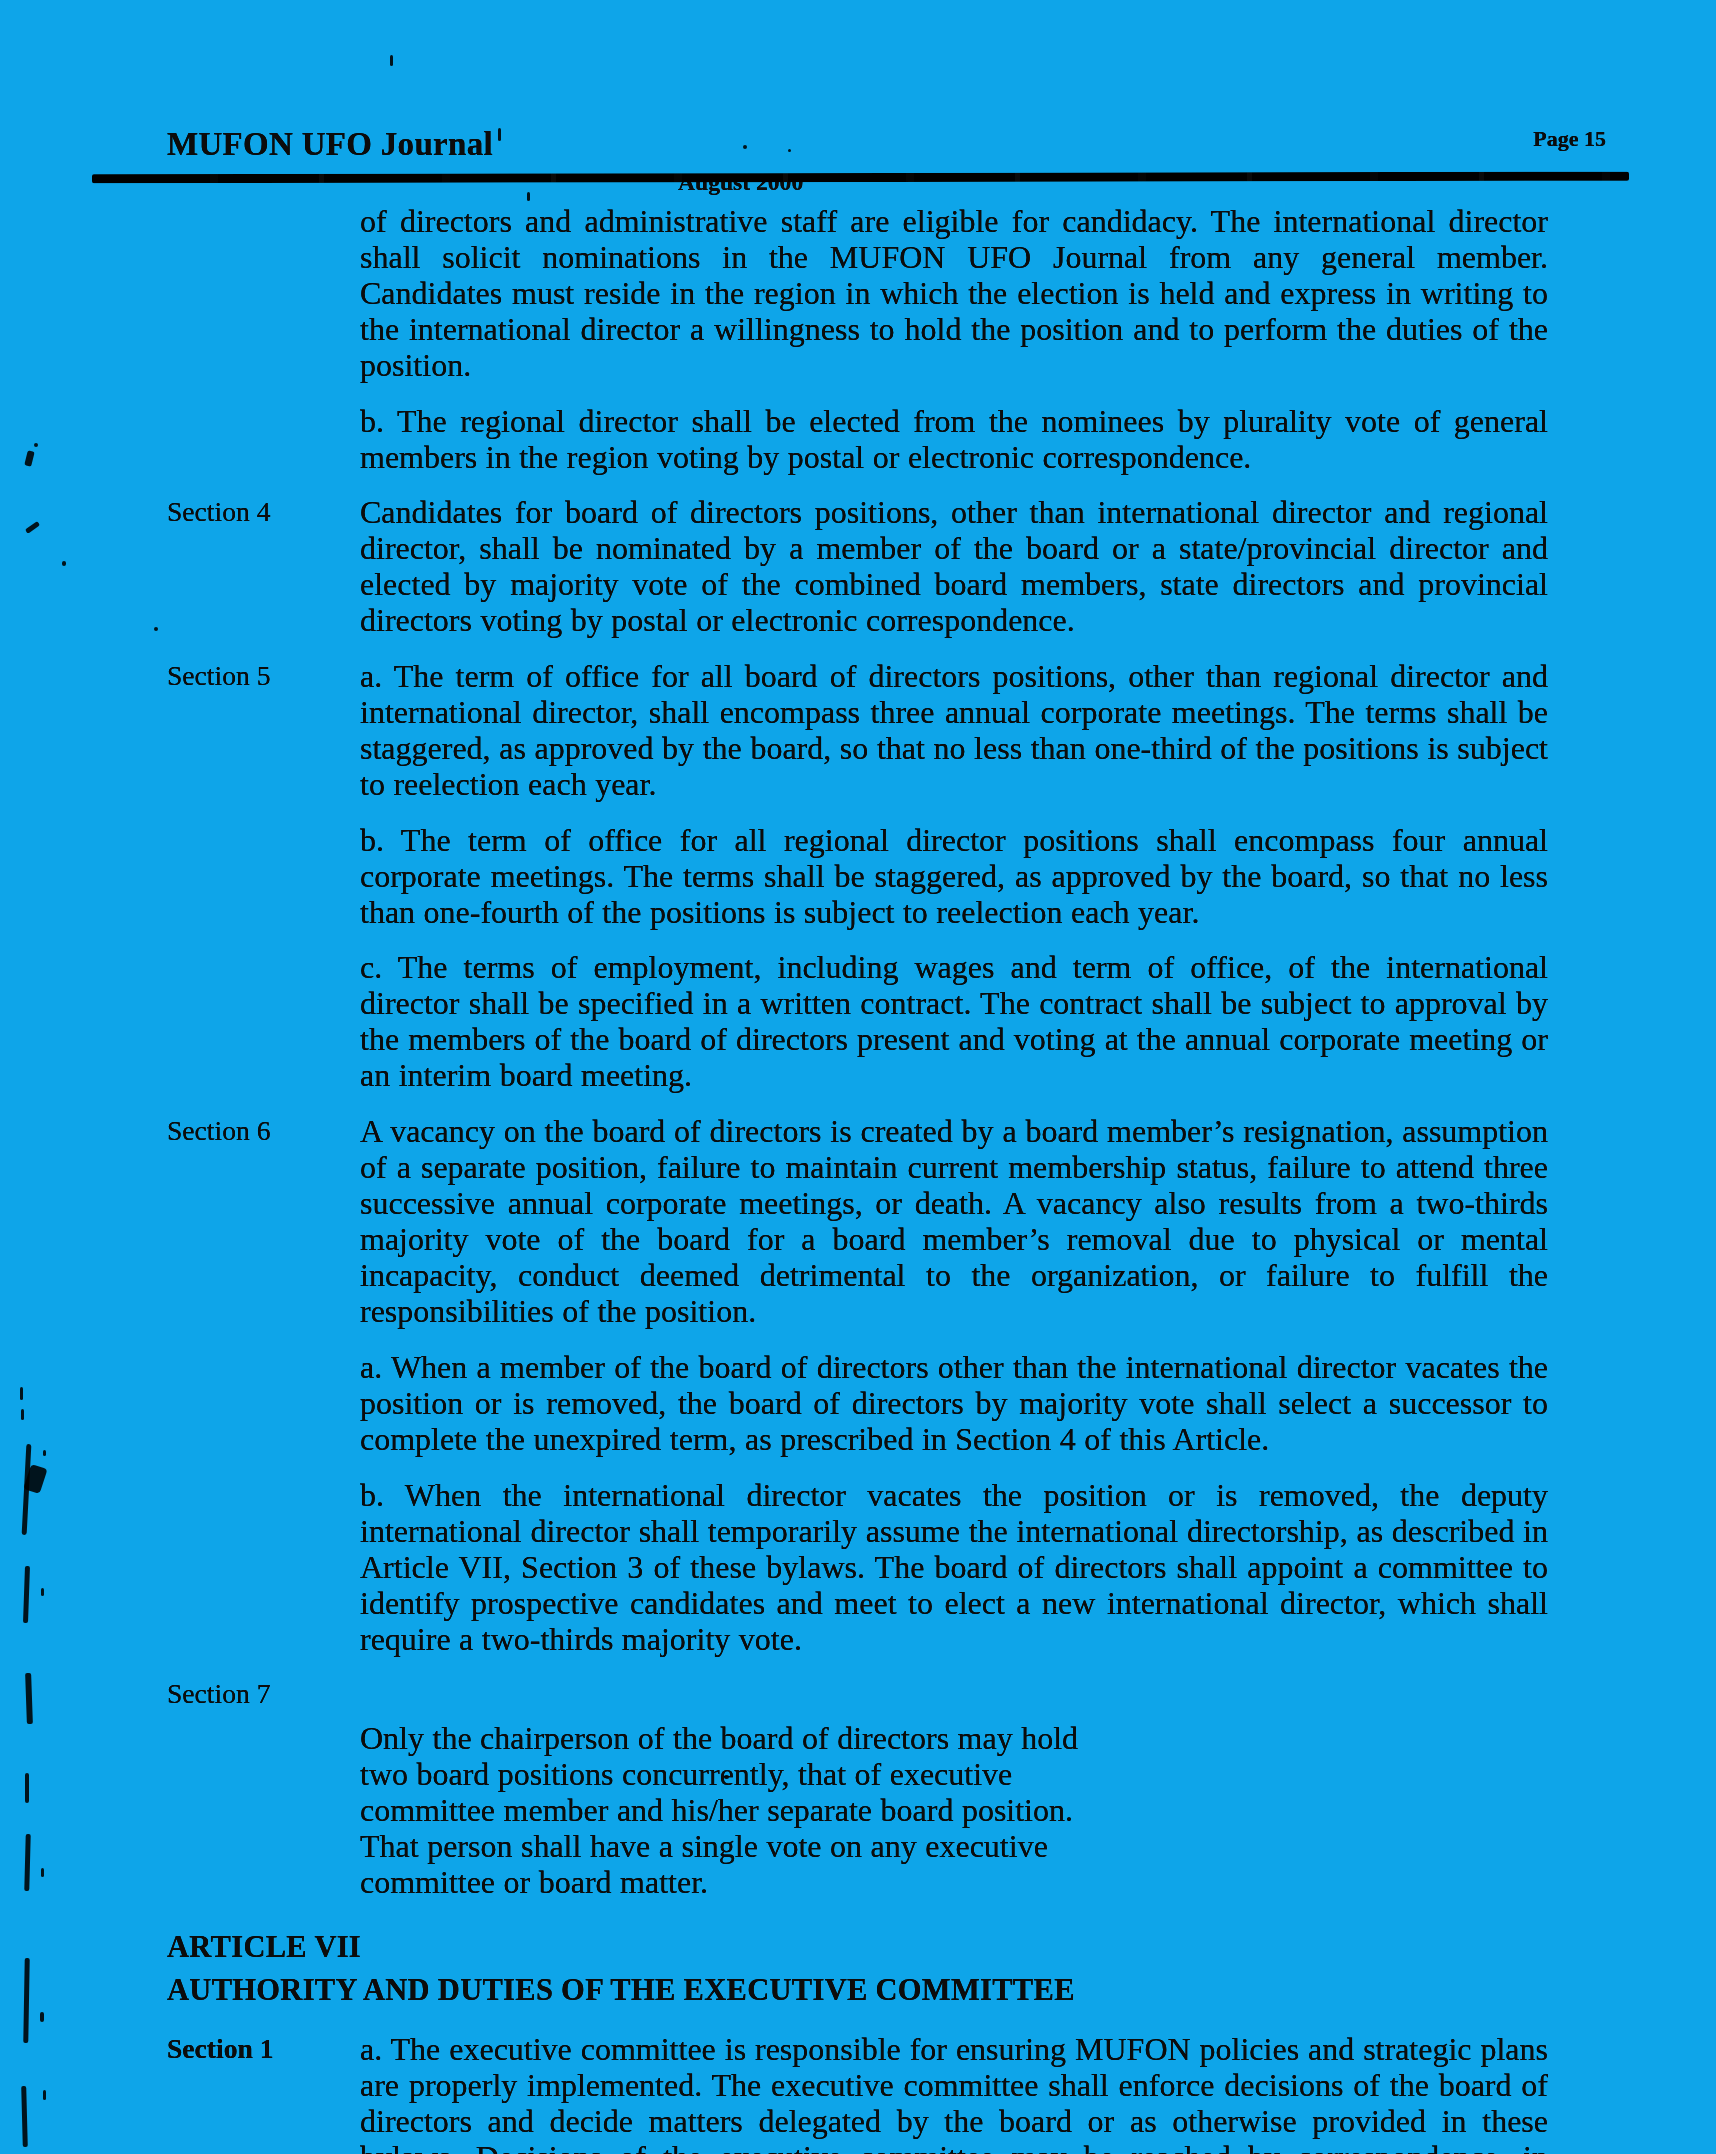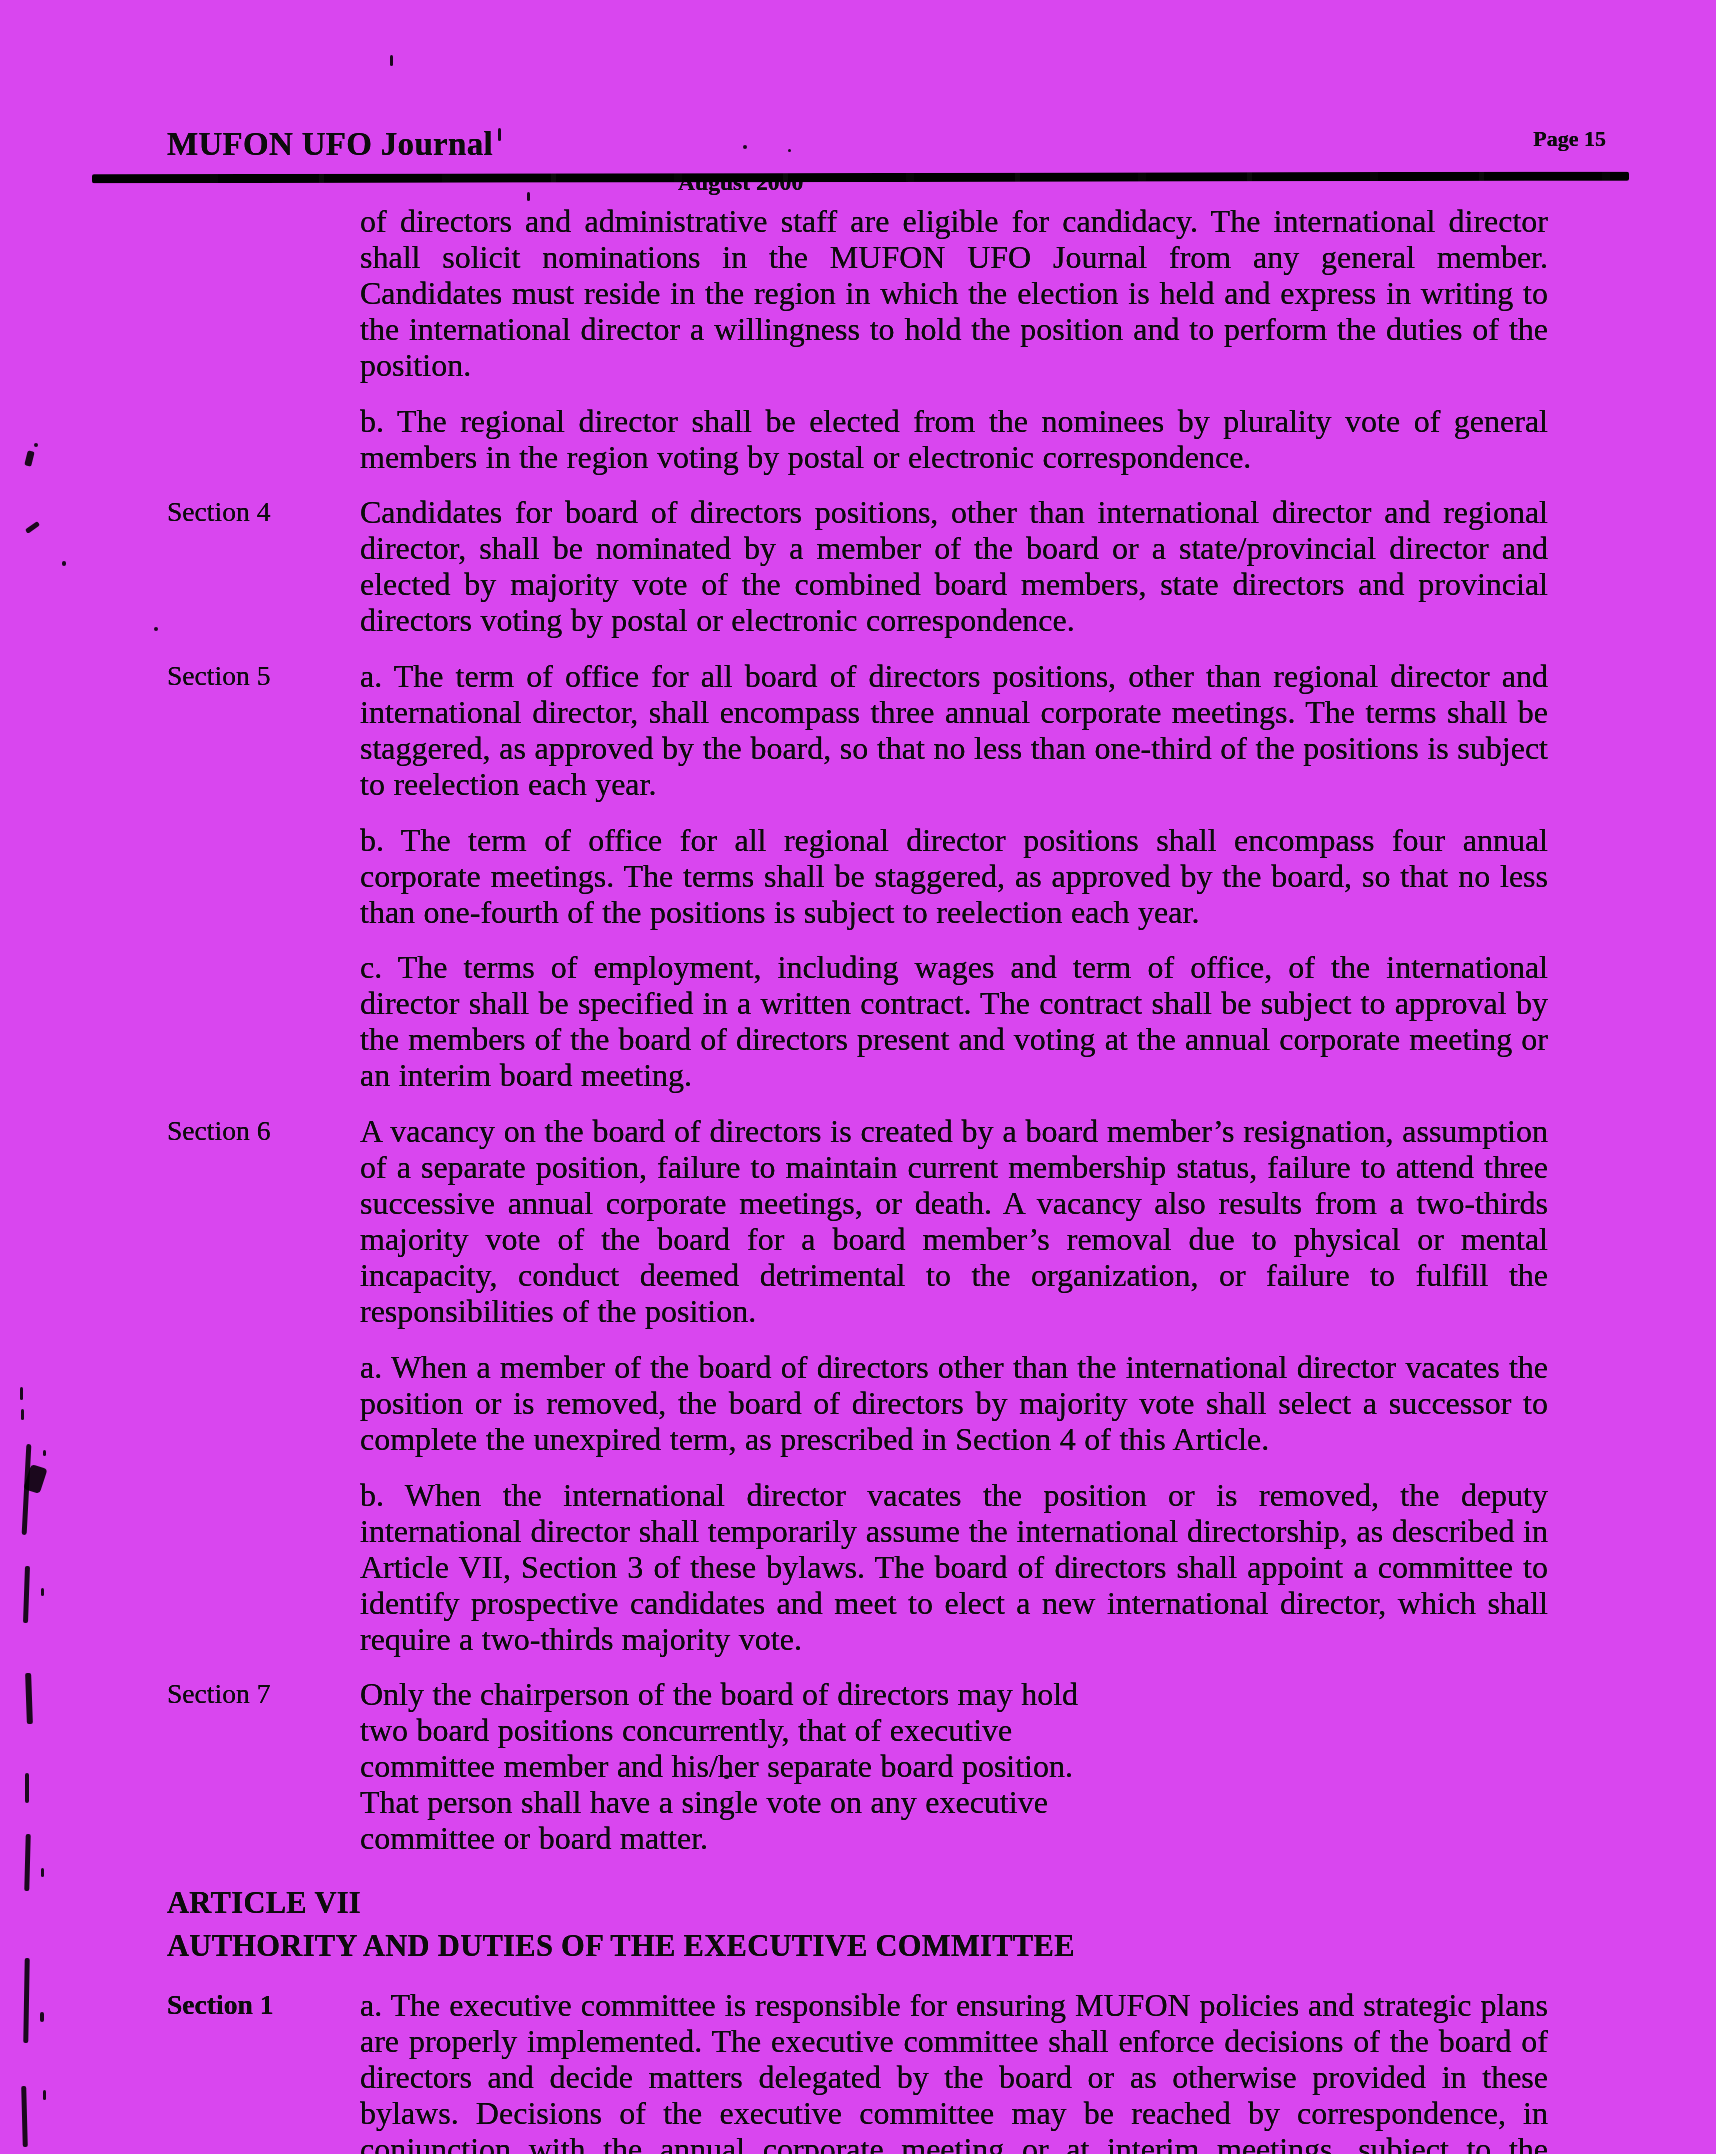--- a/index.html
+++ b/index.html
@@ -5,21 +5,21 @@
 <style>
   html, body {
     margin: 0;
     padding: 0;
     background: #ffffff;
   }
   .page {
     position: relative;
     width: 1716px;
     height: 2154px;
-    background: #d946ef;
+    background: #0ea5e9;
     color: #0c0c0c;
     font-family: "Liberation Serif", "DejaVu Serif", serif;
     overflow: hidden;
     text-decoration: underline;
   }
   
   .header { position: absolute; top: 0; left: 0; right: 0; height: 197px; }
   .journal-title {
     position: absolute; left: 167px; top: 126px;
     font-size: 33px; font-weight: bold; letter-spacing: 0.3px;
@@ -64,20 +64,21 @@
   .body-text {
     margin: 0;
     font-size: 32px; line-height: 36px;
     text-align: justify;
     text-shadow: 0 0 0.3px #000;
     word-spacing: 0.5px;
   }
   .body-text.narrow {
     width: 737px;
     text-align: left;
+    margin-top: 44px;
   }
   .article-heading {
     margin: 25.6px 0 19.7px 0;
     text-align: left;
   }
   .article-heading .h-line {
     font-size: 30.5px; font-weight: bold; line-height: 43px;
     letter-spacing: 0.3px;
     text-shadow: 0 0 0.5px #000;
   }

